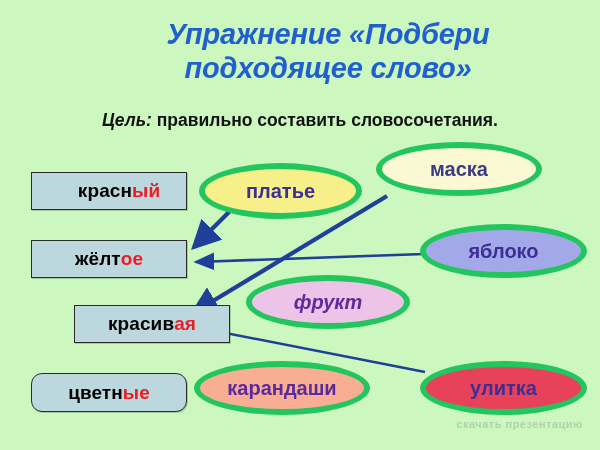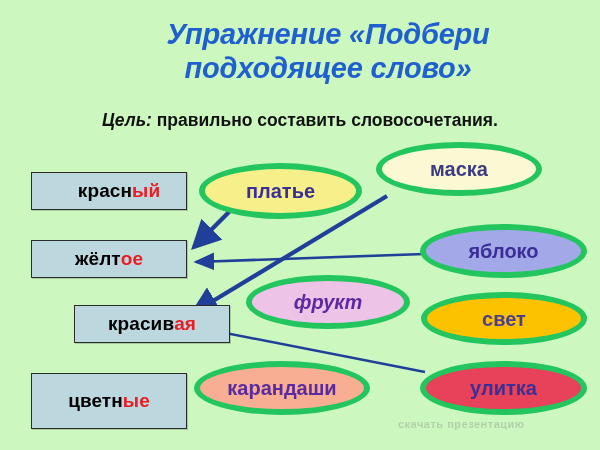--- a/index.html
+++ b/index.html
@@ -86,21 +86,21 @@
 
   
   .watermark{
     position:absolute;
     left:398px;top:418px;
     width:185px;
     font-size:11px;
     font-weight:bold;
     color:rgba(120,120,120,0.30);
     letter-spacing:0.5px;
-    text-align:left;
+    text-align:right;
     user-select:none;
   }
 </style>
 </head>
 <body>
 
 <div id="stage">
 
   <div class="title">
     <div>Упражнение «Подбери</div>
@@ -136,44 +136,41 @@
   <div class="adj-box" style="left:31px;top:240px;width:156px;height:38px;">
     <span class="stem">жёлт</span>
       <span class="ending">ое</span>
   </div>
 
   <div class="adj-box" style="left:31px;top:305px;width:156px;height:38px;margin-left:43px;">
     <span class="stem">красив</span>
       <span class="ending">ая</span>
   </div>
 
-  <div class="adj-box" style="left:31px;top:373px;width:156px;height:56px;">
+  <div class="adj-box" style="left:31px;top:373px;width:156px;height:39px;border-radius:11px;">
     <span class="stem">цветн</span>
       <span class="ending">ые</span>
   </div>
 
   <div class="oval" style="left:199px;top:163px;width:163px;height:56px;background:#f7f08a;color:#3b2f97;">
     <span>платье</span>
   </div>
 
   <div class="oval" style="left:376px;top:142px;width:166px;height:54px;background:#fbf8d4;color:#3b3a82;">
     <span>маска</span>
   </div>
 
   <div class="oval" style="left:420px;top:224px;width:167px;height:54px;background:#a3a9e8;color:#3b2f97;">
     <span>яблоко</span>
   </div>
 
   <div class="oval" style="left:246px;top:275px;width:164px;height:54px;background:#eec3e8;color:#5a2a9e;font-style:italic;">
     <span>фрукт</span>
   </div>
 
-  <div class="oval" style="left:421px;top:292px;width:166px;height:53px;background:#fcc200;color:#4c3f8e;">
-    <span>свет</span>
-  </div>
 
   <div class="oval" style="left:194px;top:361px;width:176px;height:54px;background:#f7ae93;color:#5a2a9e;">
     <span>карандаши</span>
   </div>
 
   <div class="oval" style="left:420px;top:361px;width:167px;height:54px;background:#e8415a;color:#3b2f97;">
     <span>улитка</span>
   </div>
 
   <div class="watermark">скачать презентацию</div>

